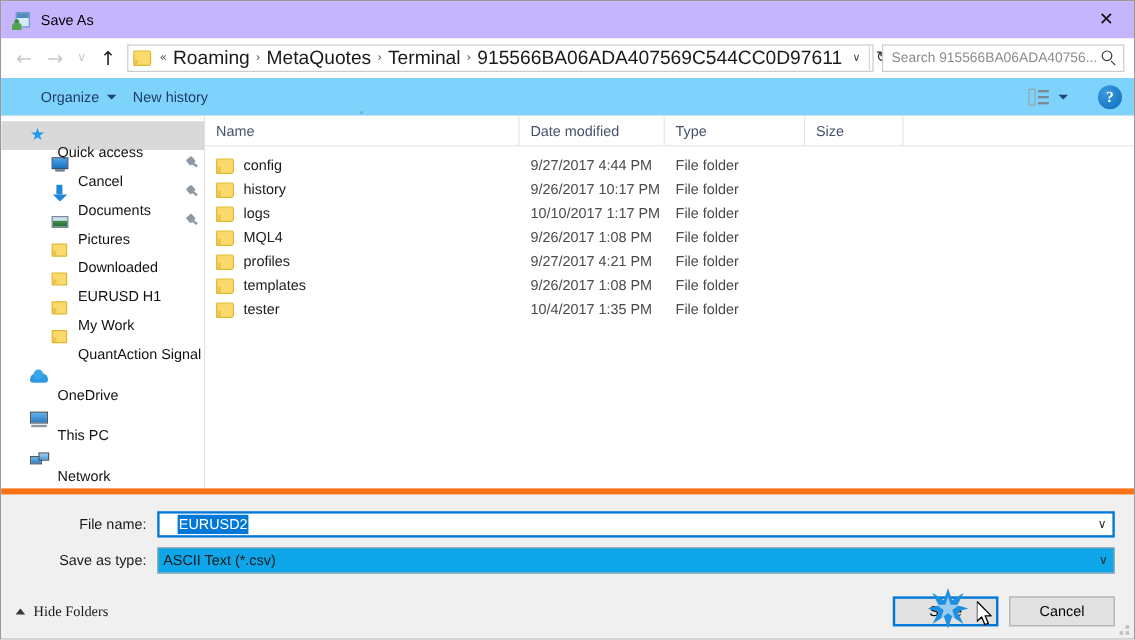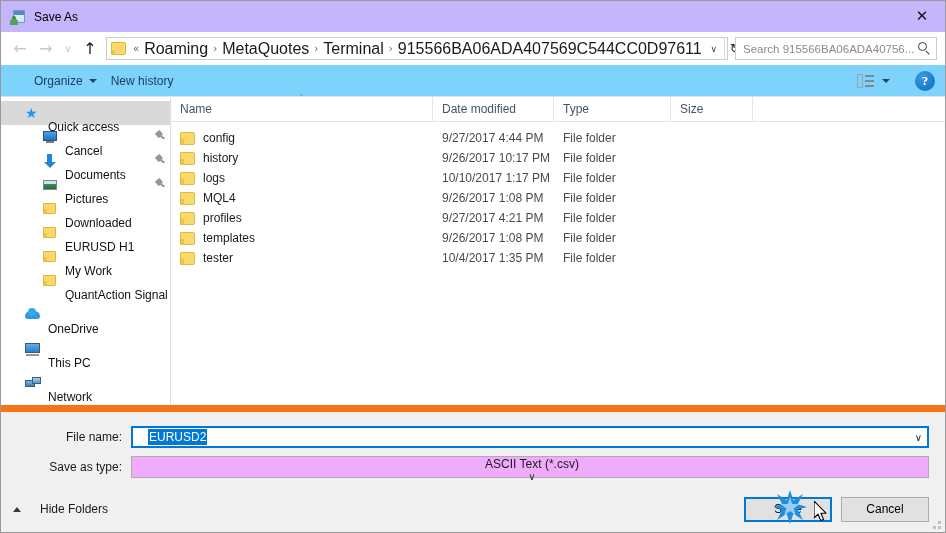--- a/index.html
+++ b/index.html
@@ -297,50 +297,50 @@
   .fr-name .ic-folder-lg:after {
     content: ""; position: absolute; left: 0; bottom: 0; width: 3px; height: 5px;
     background: #e9c650;
   }
   .fr-date { width: 121px; color: #4a4a4a; padding-left: 9px; white-space: nowrap; }
   .fr-type { width: 117px; color: #4a4a4a; padding-left: 9px; white-space: nowrap; }
   .fr-size { width: 82px; color: #4a4a4a; padding-left: 9px; }
 
   
   .formarea {
-    background: #f0f0f0; border-top: 7px solid #f97316;
+    background: #f0f0f0; border-top: 5px solid #f97316;
     padding: 14px 16px 0 16px; min-height: 0;
   }
   .formrow { display: flex; align-items: center; margin-bottom: 8px; }
   .formlabel {
     width: 114px; flex: none; text-align: right; padding-right: 9px;
     font-size: 12px; color: #1a1a1a;
   }
   .combo {
     flex: 1 1 auto; height: 22px; display: flex; align-items: center;
     background: #fff; border: 1px solid #7a7a7a; padding-left: 4px; min-width: 0;
   }
   .combo.focused { border: 2px solid #0078d7; padding-left: 15px; }
-  .combo.disabledlike { background: #f0abfc; border: 1px solid #adadad; flex-direction: column; }
+  .combo.disabledlike { background: #0ea5e9; border: 1px solid #adadad; }
   .combo-val { font-size: 12px; color: #1a1a1a; white-space: nowrap; }
   .combo-val.selected-text { background: #0078d7; color: #fff; padding: 1px 1px; }
   .combo-spacer { flex: 1 1 auto; }
   .combo-arrow {
     width: 17px; flex: none; text-align: center; color: #2b2b2b;
     font-size: 10px; font-family: "DejaVu Sans", sans-serif;
   }
 
   
   .footer {
     height: 46px; min-height: 46px; background: #f0f0f0;
     display: flex; align-items: center; padding: 0 16px 0 12px;
     position: relative;
   }
   .hidefolders {
-    display: flex; align-items: center; gap: 19px; font-size: 12px; color: #1a1a1a;
+    display: flex; align-items: center; gap: 7px; font-size: 12px; color: #1a1a1a; font-family: Liberation Serif, serif;
   }
   .chev-up {
     width: 0; height: 0; border-left: 4px solid transparent;
     border-right: 4px solid transparent; border-bottom: 5px solid #3a3a3a;
   }
   .foot-spacer { flex: 1 1 auto; }
   .btn {
     width: 88px; height: 25px; background: #e1e1e1; border: 1px solid #adadad;
     font-size: 12px; color: #000; display: flex; align-items: center;
     justify-content: center; margin-left: 9px;

